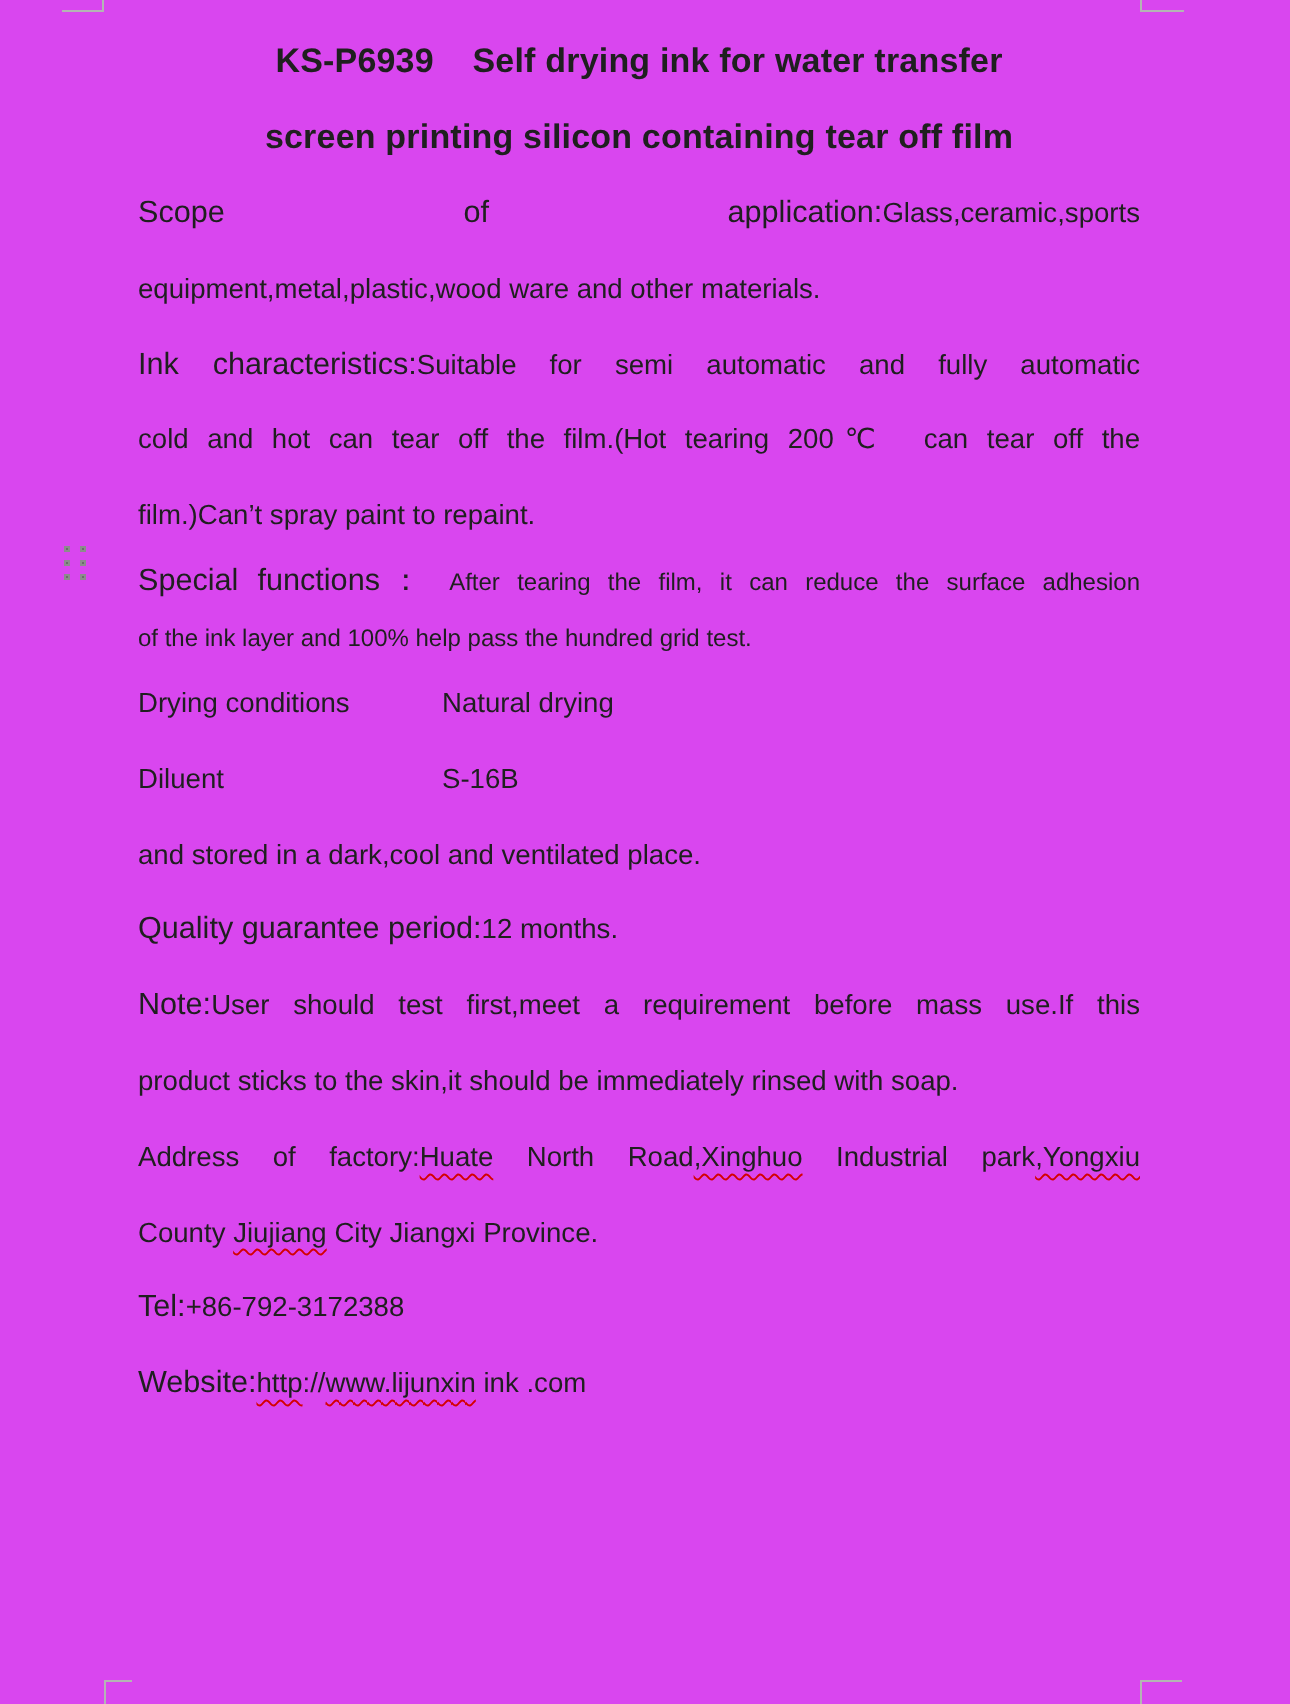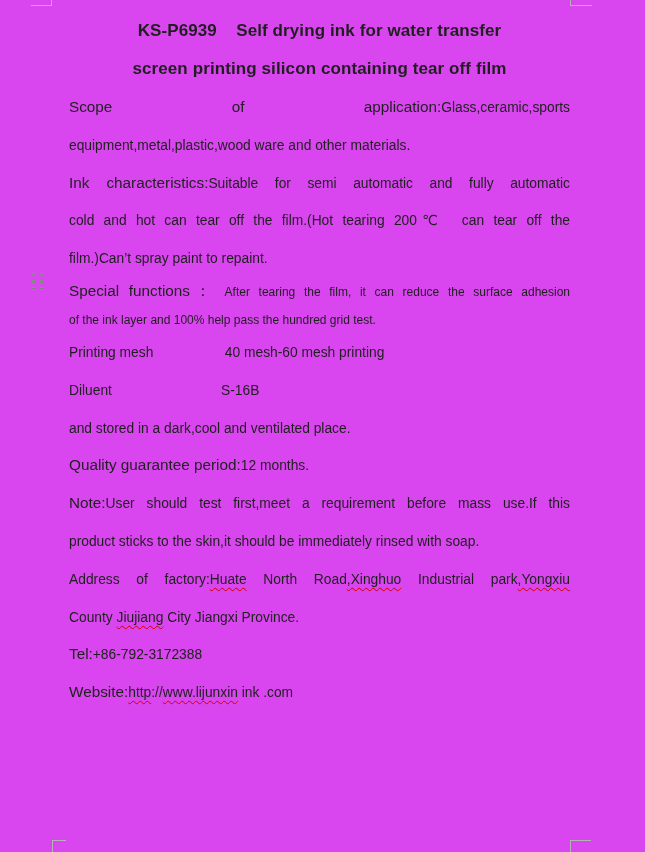--- a/index.html
+++ b/index.html
@@ -97,21 +97,21 @@
   <div class="doc-text">
       <div class="line center title-line"><span class="seg title">KS-P6939&nbsp;&nbsp;&nbsp; Self drying ink for water transfer</span></div>
       <div class="line center title-line"><span class="seg title">screen printing silicon containing tear off film</span></div>
       <div class="line j"><span class="seg lead">Scope of application:</span><span class="seg body">Glass,ceramic,sports</span></div>
       <div class="line"><span class="seg body">equipment,metal,plastic,wood ware and other materials.</span></div>
       <div class="line j"><span class="seg lead">Ink characteristics:</span><span class="seg body">Suitable for semi automatic and fully automatic</span></div>
       <div class="line j"><span class="seg body">cold and hot can tear off the film.(Hot tearing 200℃&nbsp; can tear off the</span></div>
       <div class="line"><span class="seg body">film.)Can’t spray paint to repaint.</span></div>
       <div class="line j tight"><span class="seg lead">Special functions：</span><span class="seg small">&nbsp;After tearing the film, it can reduce the surface adhesion</span></div>
       <div class="line tight"><span class="seg small">of the ink layer and 100% help pass the hundred grid test.</span></div>
-      <div class="line"><span class="seg body label">Printing mesh</span><span class="seg body">&nbsp;40 mesh-60 mesh printing</span></div>
+      <div class="line"><span class="seg body label">Drying conditions</span><span class="seg body">Natural drying</span></div>
       <div class="line"><span class="seg body label">Diluent</span><span class="seg body">S-16B</span></div>
       <div class="line"><span class="seg body">and stored in a dark,cool and ventilated place.</span></div>
       <div class="line"><span class="seg lead">Quality guarantee period:</span><span class="seg body">12 months.</span></div>
       <div class="line j"><span class="seg lead">Note:</span><span class="seg body">User should test first,meet a requirement before mass use.If this</span></div>
       <div class="line"><span class="seg body">product sticks to the skin,it should be immediately rinsed with soap.</span></div>
       <div class="line j"><span class="seg body">Address of factory:</span><span class="seg body wavy">Huate</span><span class="seg body"> North Road</span><span class="seg body wavy">,Xinghuo</span><span class="seg body"> Industrial park</span><span class="seg body wavy">,Yongxiu</span></div>
       <div class="line"><span class="seg body">County </span><span class="seg body wavy">Jiujiang</span><span class="seg body"> City Jiangxi Province.</span></div>
       <div class="line"><span class="seg lead">Tel:</span><span class="seg body">+86-792-3172388</span></div>
       <div class="line"><span class="seg lead">Website:</span><span class="seg body wavy">http</span><span class="seg body">://</span><span class="seg body wavy">www.lijunxin</span><span class="seg body"> ink .com</span></div>
     </div>

